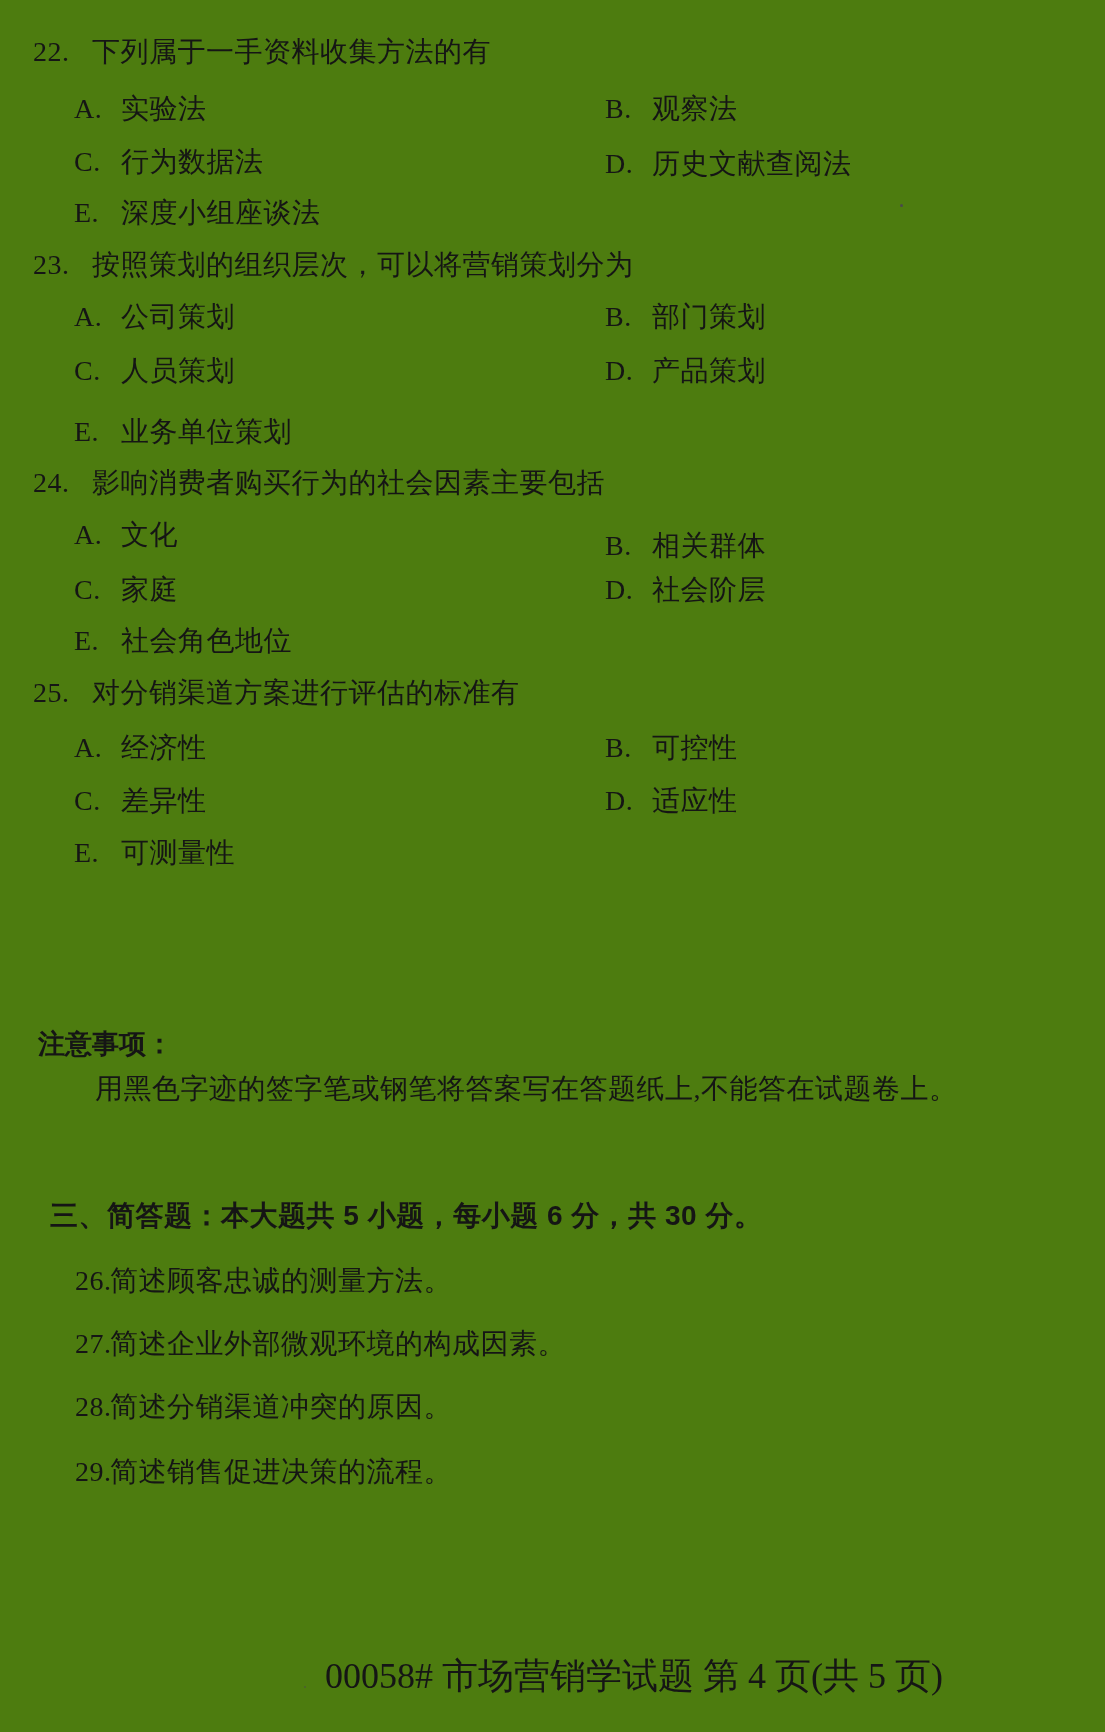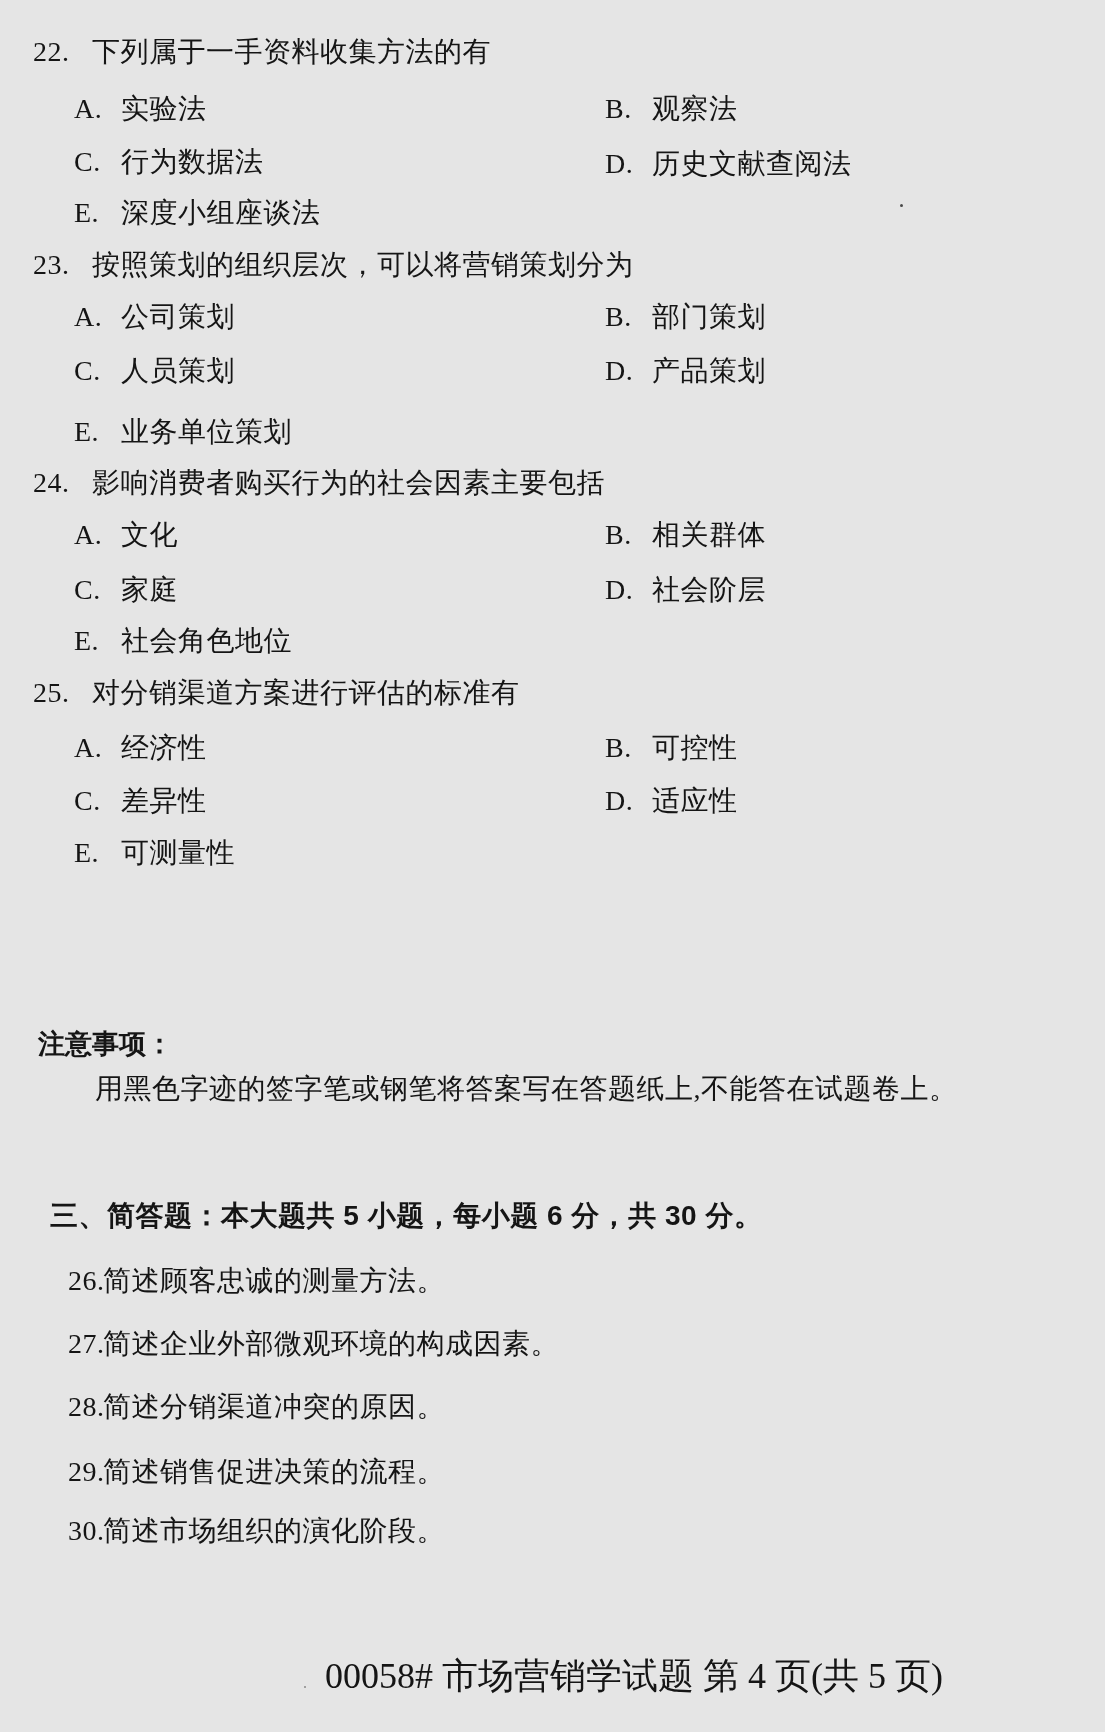--- a/index.html
+++ b/index.html
@@ -1,42 +1,42 @@
 <!DOCTYPE html>
 <html><head>
 <meta charset="utf-8">
 <title>市场营销学试题</title>
 <style>
   html, body { margin: 0; padding: 0; background: #ffffff; }
   .page {
     position: relative;
     width: 1105px;
     height: 1732px;
-    background: #e5e5e5;
+    background: #4d7c0f;
     color: #151515;
     font-family: "Liberation Serif", "DejaVu Serif", serif;
     overflow: hidden;
   }
   .line {
     position: absolute;
     font-size: 28px;
     line-height: 32px;
     white-space: nowrap;
     letter-spacing: 0.5px;
   }
   
   .qnum { display: inline-block; width: 59px; }
   
   .olabel { display: inline-block; width: 47px; }
   
   .snum { display: inline-block; width: 35px; }
   .colA { left: 74px; }
   .colB { left: 605px; }
   .qleft { left: 33px; }
-  .sleft { left: 68px; text-align: right; }
+  .sleft { left: 75px; text-align: right; }
   .hdr {
     position: absolute;
     left: 492px;
     top: 950px;
     font-family: "Liberation Sans", "DejaVu Sans", sans-serif;
     font-weight: bold;
     font-size: 36px;
     line-height: 40px;
     letter-spacing: 2px;
     white-space: nowrap;
@@ -129,21 +129,21 @@
   <div class="line colA" style="top:416px">
     <span class="olabel">E.</span><span>业务单位策划</span>
   </div>
 
   <div class="line qleft" style="top:467px">
     <span class="qnum">24.</span><span>影响消费者购买行为的社会因素主要包括</span>
   </div>
   <div class="line colA" style="top:519px">
     <span class="olabel">A.</span><span>文化</span>
   </div>
-  <div class="line colB" style="top:519px">
+  <div class="line colB" style="top:530px">
     <span class="olabel">B.</span><span>相关群体</span>
   </div>
   <div class="line colA" style="top:574px">
     <span class="olabel">C.</span><span>家庭</span>
   </div>
   <div class="line colB" style="top:574px">
     <span class="olabel">D.</span><span>社会阶层</span>
   </div>
   <div class="line colA" style="top:625px">
     <span class="olabel">E.</span><span>社会角色地位</span>
@@ -179,22 +179,19 @@
   </div>
   <div class="line sleft" style="top:1328px">
     <span class="snum">27.</span><span>简述企业外部微观环境的构成因素。</span>
   </div>
   <div class="line sleft" style="top:1391px">
     <span class="snum">28.</span><span>简述分销渠道冲突的原因。</span>
   </div>
   <div class="line sleft" style="top:1456px">
     <span class="snum">29.</span><span>简述销售促进决策的流程。</span>
   </div>
-  <div class="line sleft" style="top:1515px">
-    <span class="snum">30.</span><span>简述市场组织的演化阶段。</span>
-  </div>
 
   <div class="footer">00058# 市场营销学试题 第 4 页(共 5 页)</div>
 
   <div class="dot-artifact dot-1"></div>
   <div class="dot-artifact dot-2"></div>
 
 </div>
 
 </body></html>

